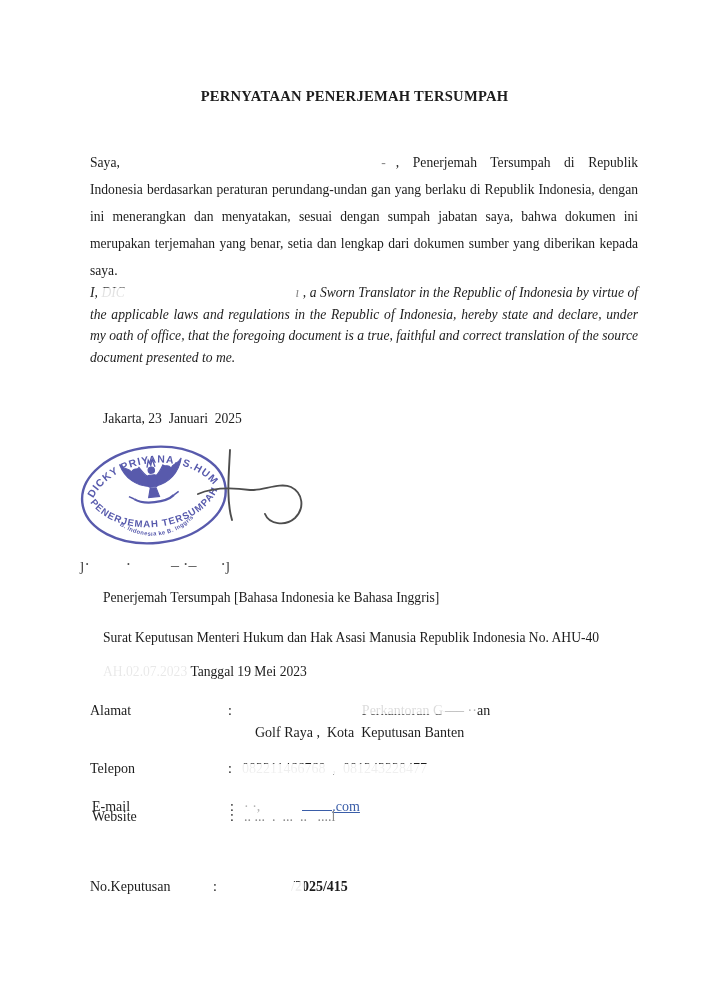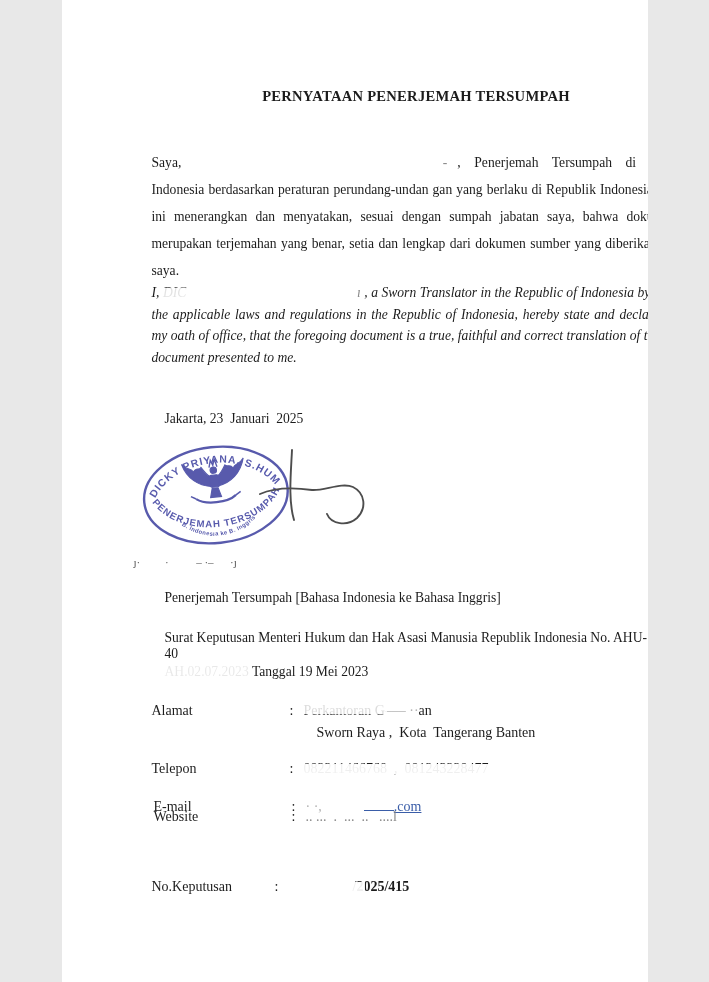--- a/index.html
+++ b/index.html
@@ -1,18 +1,18 @@
 <!DOCTYPE html>
 <html><head>
 <meta charset="utf-8">
 <style>
   html,body{margin:0;padding:0;background:#e8e8e8;}
   .page{
     position:relative;
-    width:586px;height:982px;
+    width:709px;height:982px;
     background:#ffffff;
     font-family:"Liberation Serif","DejaVu Serif",serif;
     color:#1c1c1c;
     overflow:hidden;
     margin:0 auto;
   }
   .title{
     position:absolute;top:88px;left:0;width:709px;
     text-align:center;font-weight:bold;font-size:14.6px;letter-spacing:.25px;
   }
@@ -37,28 +37,28 @@
   .peek-band::after{content:"";position:absolute;left:-2px;right:-2px;top:4px;bottom:4px;background:rgba(255,255,255,.93);}
   .peek-bottom{position:relative;display:inline-block;}
   .peek-bottom::after{content:"";position:absolute;left:-2px;right:-2px;top:-3px;bottom:3.5px;background:rgba(255,255,255,.9);}
   
   .row{position:absolute;left:90px;width:560px;font-size:14px;line-height:18px;}
   .lbl{display:inline-block;width:138px;}
   .lbl.shift{padding-left:2px;}
   .lbl.narrow{width:123px;}
   .colon{display:inline-block;width:8px;}
   .val{display:inline-block;vertical-align:top;margin-left:6px;}
-  .val-line1{display:flex;justify-content:flex-start;align-items:baseline;width:368px;}
+  .val-line1{display:flex;justify-content:center;align-items:baseline;width:368px;}
   .val-line2{display:block;padding-left:13px;margin-top:4px;}
   .email-hidden{display:inline-block;width:30px;height:11px;border-bottom:1px solid #3a5da8;margin-left:42px;}
   .email-suffix{color:#3a5da8;text-decoration:underline;}
   .reg-val{font-weight:bold;margin-left:70px;}
   .stamp-svg{position:absolute;left:66px;top:434px;}
   .sign-svg{position:absolute;left:192px;top:438px;}
-  .namefrag{position:absolute;left:72px;top:556px;font-size:11px;}
+  .namefrag{position:absolute;left:80px;top:556px;font-size:16px;}
 </style>
 </head>
 <body>
 
 <div class="page">
 
   <div class="title">PERNYATAAN PENERJEMAH TERSUMPAH</div>
 
   <p class="para" style="top:149px"><span>Saya,</span><span class="gap-a"><span class="frag">-</span></span><span>, Penerjemah Tersumpah di Republik Indonesia berdasarkan peraturan perundang-undan gan yang berlaku di Republik Indonesia, dengan ini menerangkan dan menyatakan, sesuai dengan sumpah jabatan saya, bahwa dokumen ini merupakan terjemahan yang benar, setia dan lengkap dari dokumen sumber yang diberikan kepada saya.</span></p>
 
@@ -115,21 +115,21 @@
 
   <div class="line" style="top:664px"><span class="peek-bottom">AH.02.07.2023</span> <span>Tanggal 19 Mei 2023</span></div>
 
   <div class="row" style="top:702px">
     <span class="lbl">Alamat</span><span class="colon">:</span><span class="val">
       <span class="val-line1">
         <span class="peek-lower frag-dark pre">Perkantoran G</span>
         <span class="frag-light pre">––– ··</span>
         <span>an</span>
       </span>
-      <span class="val-line2 pre">Sworn Raya ,  Kota  Tangerang Banten</span>
+      <span class="val-line2 pre">Golf Raya ,  Kota  Keputusan Banten</span>
     </span>
   </div>
 
   <div class="row" style="top:760px">
     <span class="lbl">Telepon</span><span class="colon">:</span><span class="val"><span class="peek-band pre">082211466768  ,  081243228477</span></span>
   </div>
 
   <div class="row" style="top:798px">
     <span class="lbl shift">E-mail</span><span class="colon">:</span><span class="val"><span class="frag-light pre">· ·,</span><span class="email-hidden"></span><span class="email-suffix">.com</span></span>
   </div>

